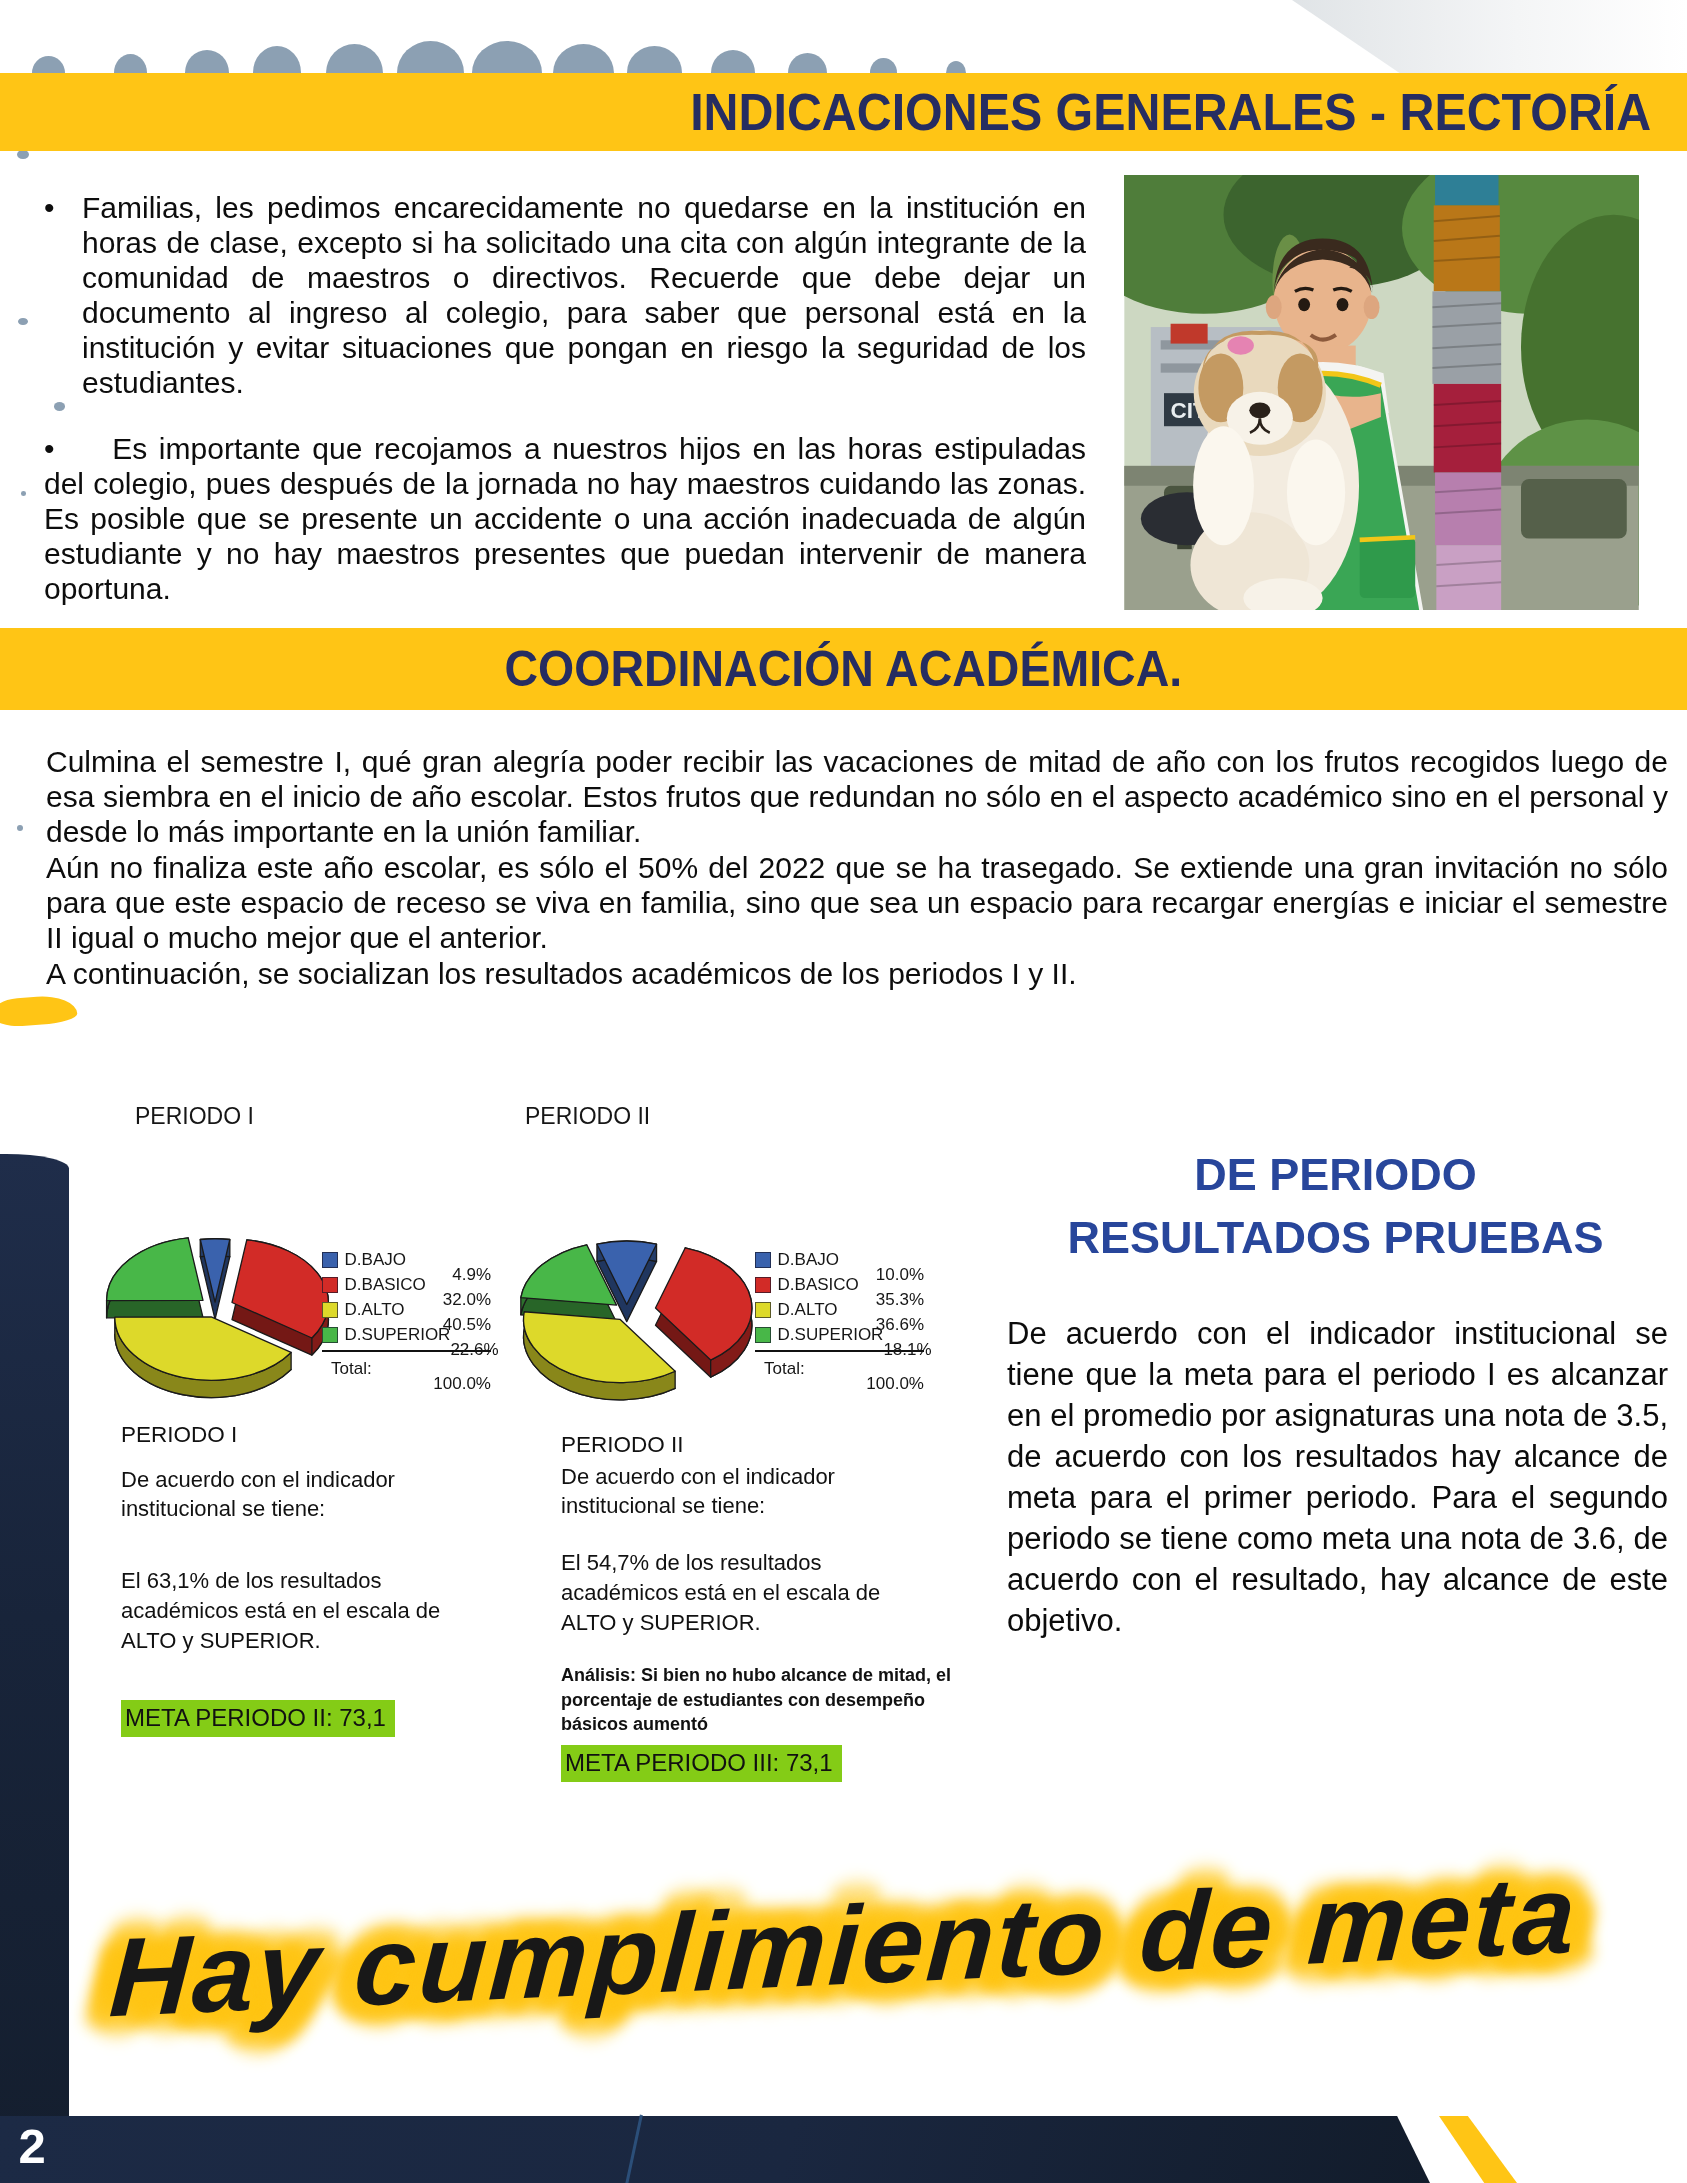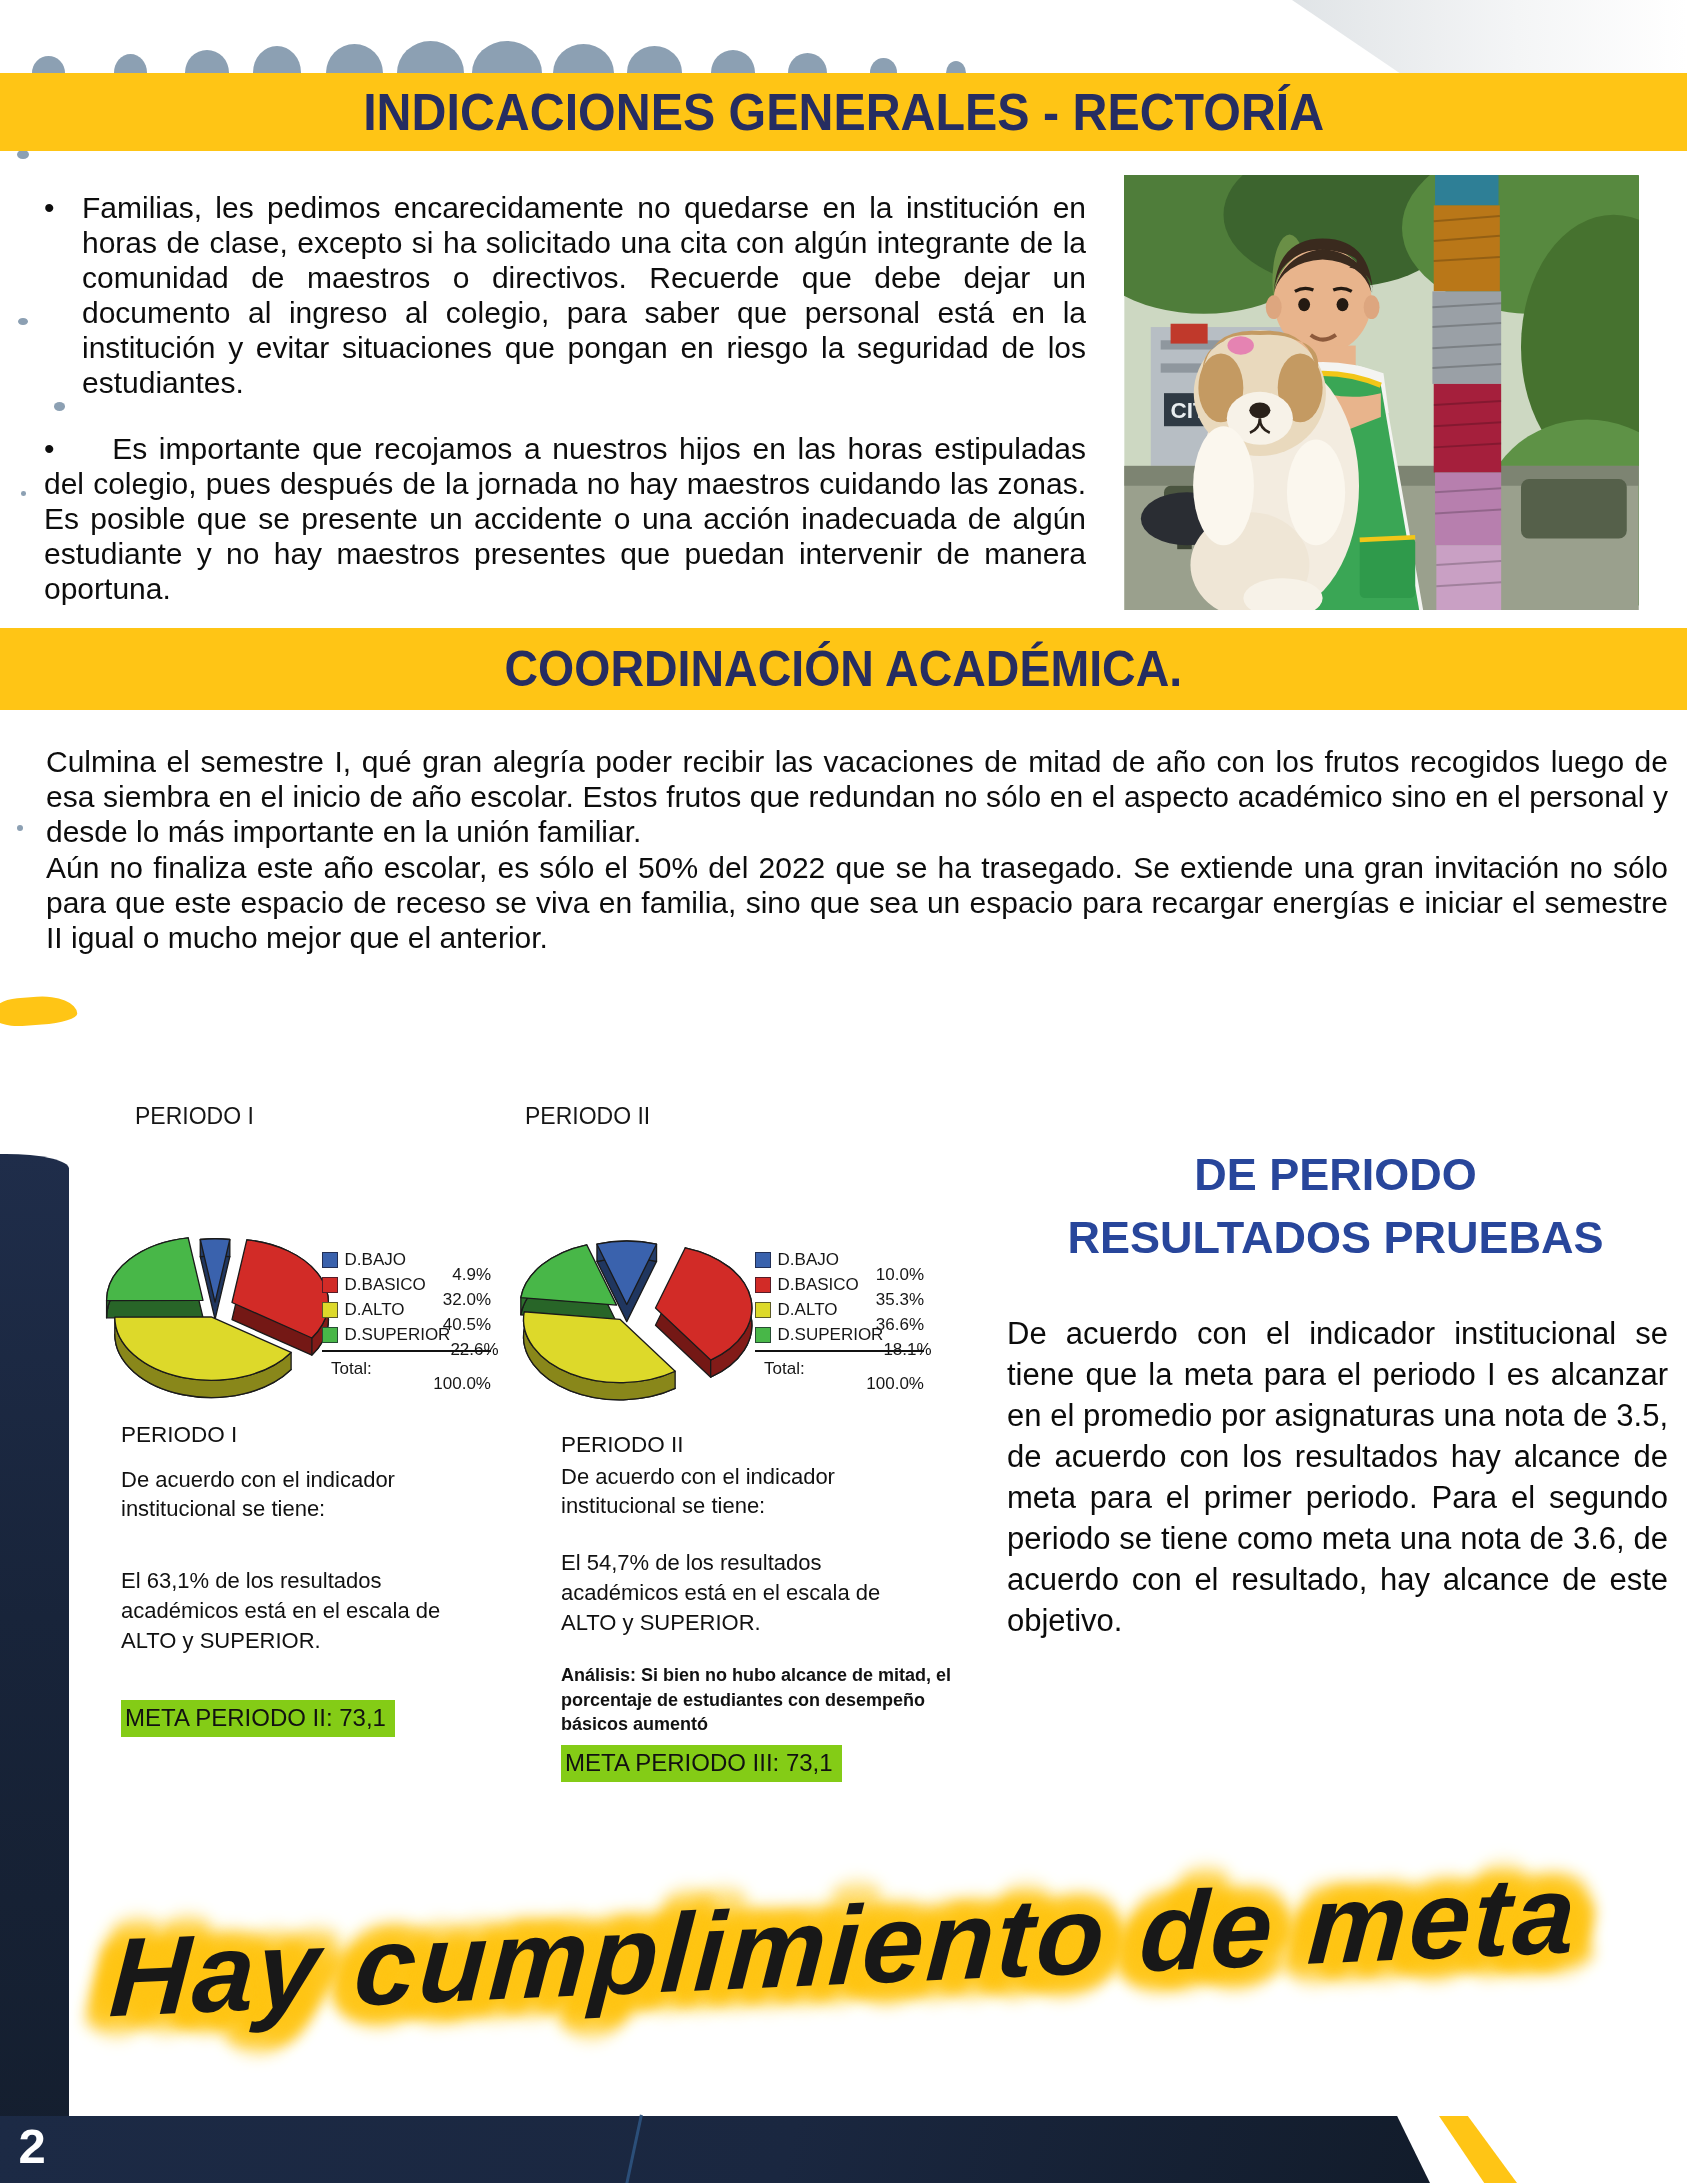--- a/index.html
+++ b/index.html
@@ -13,21 +13,21 @@
   
   .mdot{position:absolute;background:#8CA0B3;border-radius:50%;}
 
   
   .sweep{position:absolute;top:0;right:0;width:681px;height:74px;
          background:linear-gradient(to right,#b9c2c9 0%,#dfe3e6 40%,#f4f5f6 75%,#ffffff 100%);
          clip-path:polygon(42% 0,100% 0,100% 100%,58% 100%);}
 
   .banner{position:absolute;left:0;width:1687px;background:#FFC515;display:flex;align-items:center;justify-content:center;}
   .banner .t{font-weight:bold;color:#262D61;transform:scaleX(.93);letter-spacing:0px;white-space:nowrap;}
-  #banner1{top:73px;height:78px;}
+  #banner1{top:73px;height:78px;justify-content:flex-end;}
   #banner1 .t{font-size:52px;}
   #banner2{top:628px;height:82px;}
   #banner2 .t{font-size:50px;}
 
   .bullets{position:absolute;left:44px;width:1042px;}
   .bullet-p{position:relative;padding-left:38px;text-align:justify;font-size:30px;line-height:35px;}
   .bullet-p .b{position:absolute;left:0;top:0;}
   #bullet2{padding-left:0;}
   #bullet2 .b{position:static;margin-right:46px;}
 
@@ -223,20 +223,21 @@
       </g>
     </svg>
   </div>
 
   <div class="banner" id="banner2">
     <div class="t">COORDINACIÓN ACADÉMICA.</div>
   </div>
 
   <div class="para" style="top:744px">Culmina el semestre I, qué gran alegría poder recibir las vacaciones de mitad de año con los frutos recogidos luego de esa siembra en el inicio de año escolar. Estos frutos que redundan no sólo en el aspecto académico sino en el personal y desde lo más importante en la unión familiar.</div>
   <div class="para" style="top:850px">Aún no finaliza este año escolar, es sólo el 50% del 2022 que se ha trasegado. Se extiende una gran invitación no sólo para que este espacio de receso se viva en familia, sino que sea un espacio para recargar energías e iniciar el semestre II igual o mucho mejor que el anterior.</div>
+  <div class="para" style="top:956px">A continuación, se socializan los resultados académicos de los periodos I y II.</div>
 
   <div class="yellow-swoosh"></div>
 
 
   <div class="period-label" style="left:135px">PERIODO I</div>
   <div class="period-label" style="left:525px">PERIODO II</div>
 
   <svg class="pie-svg" id="pie1" style="left:106px;top:1222px" viewBox="0 0 345 315">
       <path d="M 165 147.36 L 142.61370557440378 52.495207765413085 A 146 96 0 0 1 187.38629442559625 52.495207765413085 Z" fill="rgb(32,54,95)" stroke="#1a1a1a" stroke-width="2" stroke-linejoin="round"></path>
       <path d="M 142.61370557440378 26.49520776541307 A 146 96 0 0 1 187.38629442559625 26.49520776541307 L 187.38629442559625 52.495207765413085 A 146 96 0 0 0 142.61370557440378 52.495207765413085 Z" fill="rgb(36,61,107)" stroke="#1a1a1a" stroke-width="2" stroke-linejoin="round"></path>

